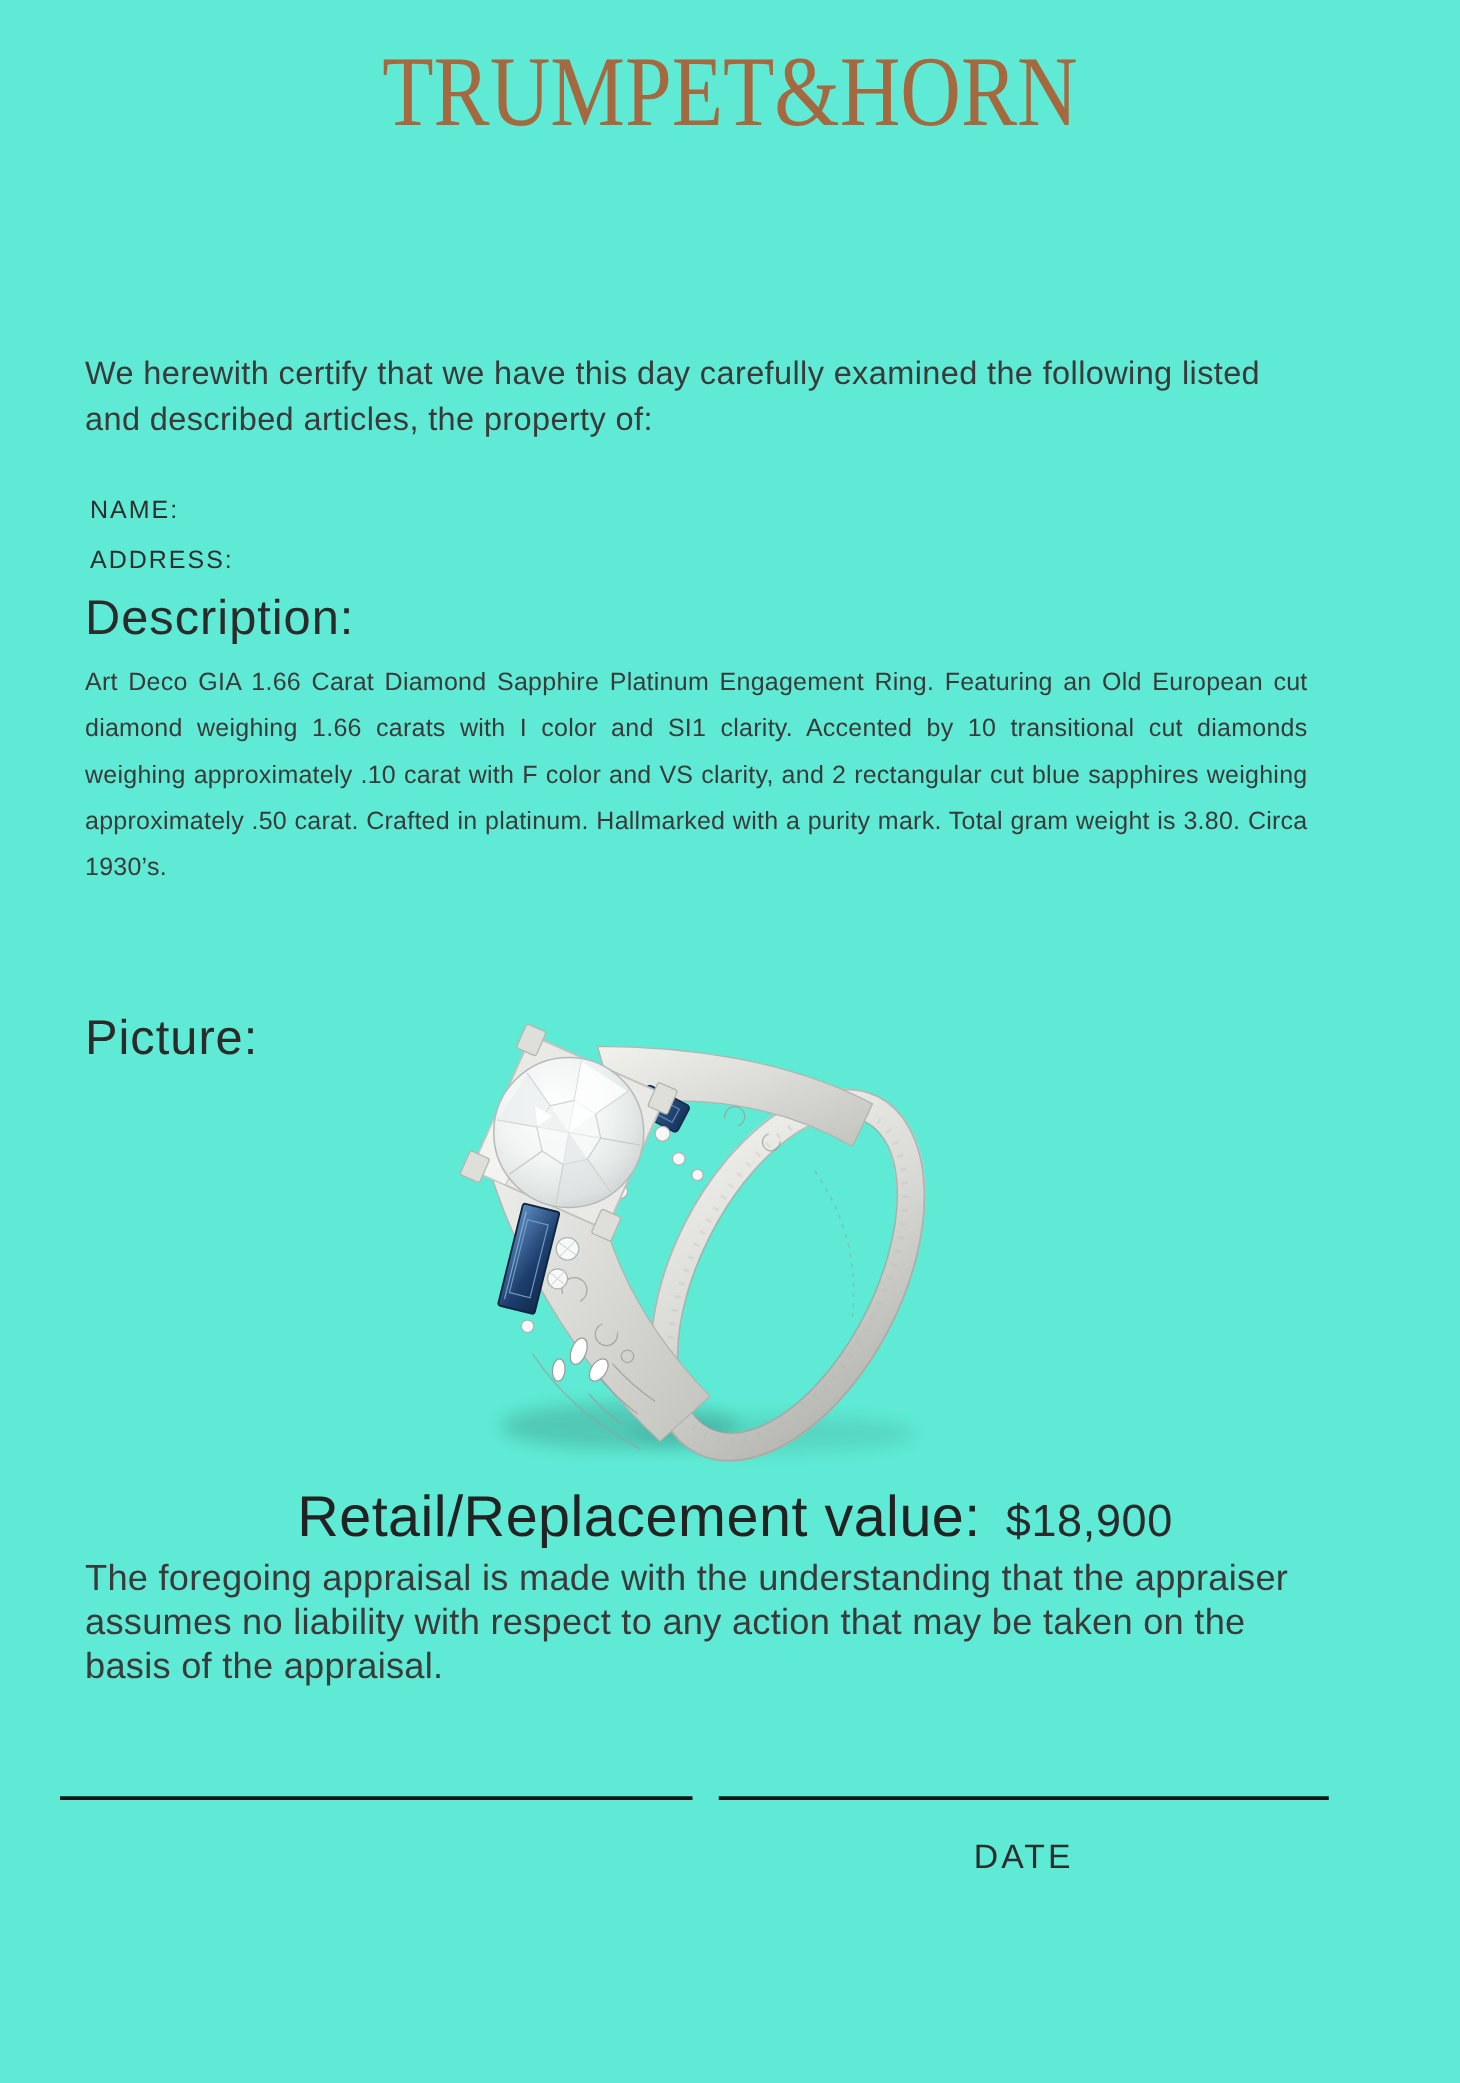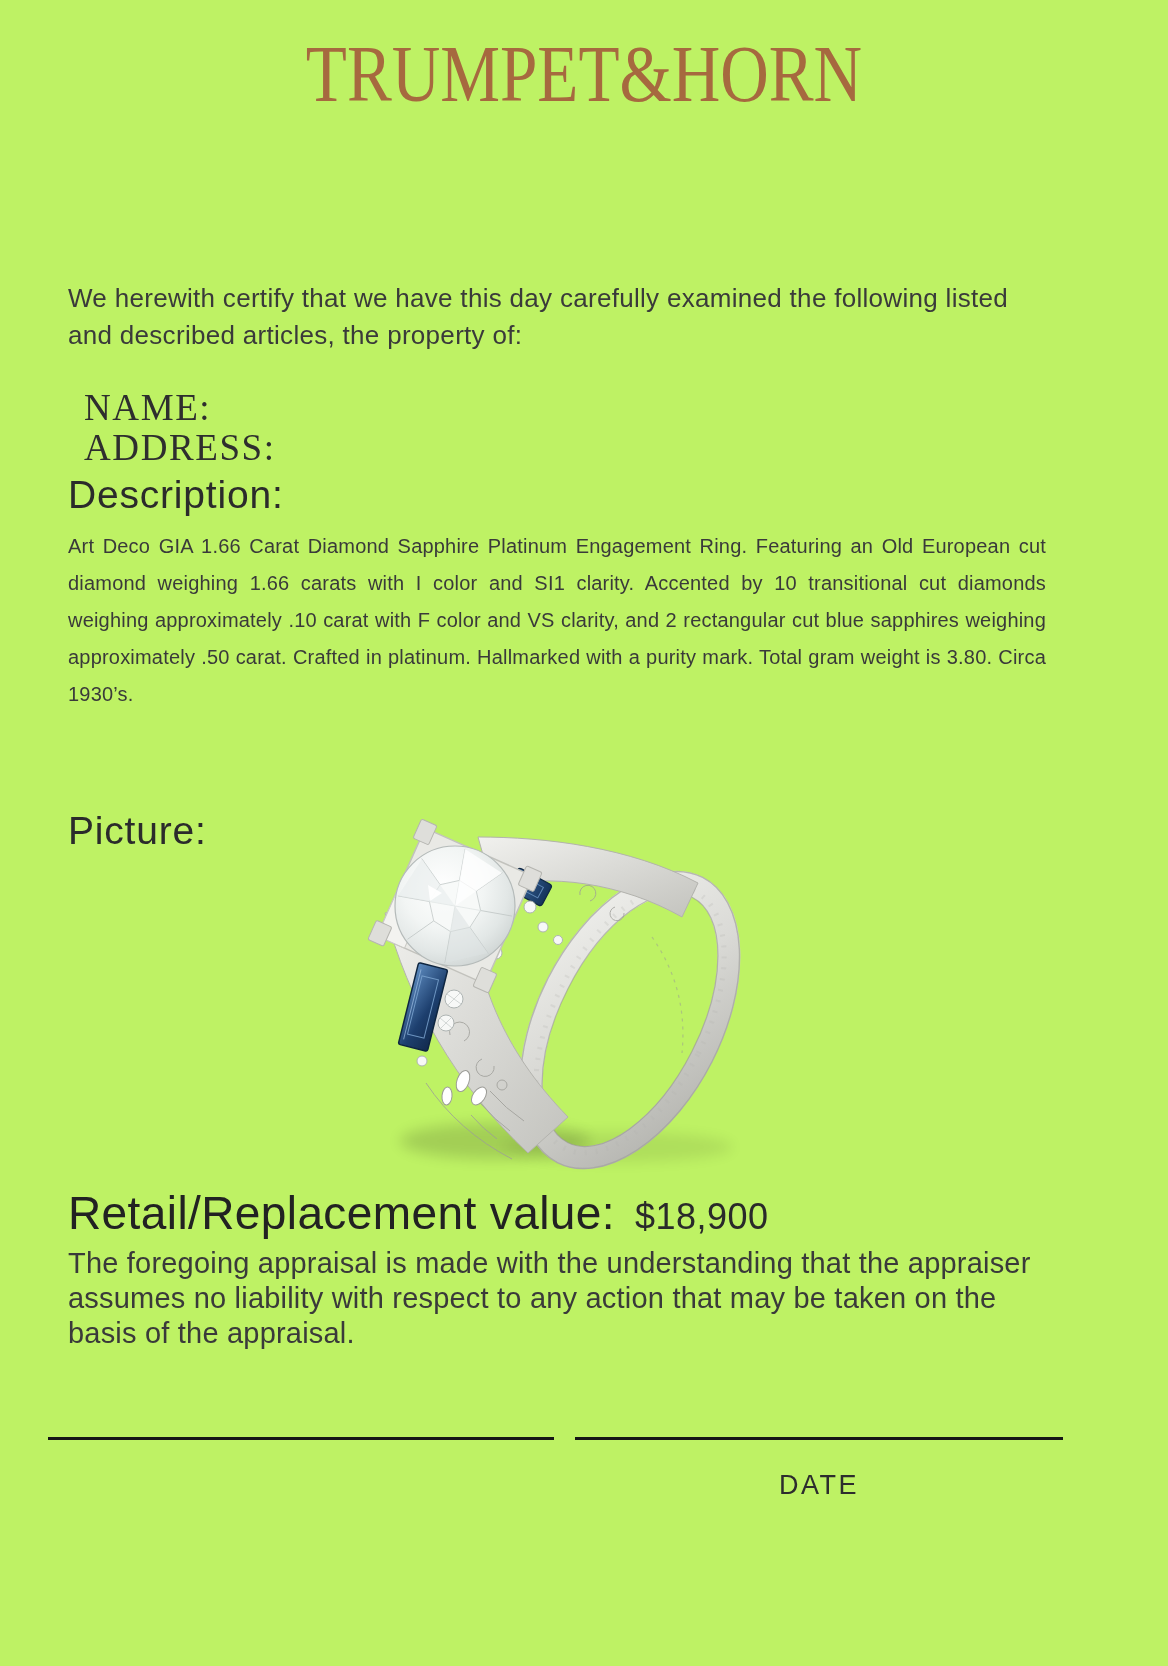--- a/index.html
+++ b/index.html
@@ -1,19 +1,19 @@
 <!DOCTYPE html>
 <html><head>
 <meta charset="utf-8">
 <style>
   html,body{margin:0;padding:0;background:#ffffff;}
   .page{
     position:relative;
     width:1168px;height:1666px;
-    background:#bef264;
+    background:#5eead4;
     font-family:"Liberation Sans","DejaVu Sans",sans-serif;
     color:#3b3b3b;
     overflow:hidden;
   }
   .abs{position:absolute;}
   .logo{
     top:34px;left:0;width:1168px;
     text-align:center;
     font-family:"Liberation Serif","DejaVu Serif",serif;
     font-size:80px;font-weight:400;line-height:1.0;
@@ -26,43 +26,43 @@
     text-align:center;
     font-size:27px;line-height:40px;letter-spacing:1.2px;
     color:#2e2e2e;
   }
   .certify{
     top:280px;left:68px;width:980px;
     font-size:26px;line-height:37px;letter-spacing:0.3px;
     color:#3a3a3a;
   }
   .fields{
-    top:388px;left:84px;width:600px;
-    font-size:37px;line-height:40px;letter-spacing:1.6px;
+    top:388px;left:72px;width:600px;
+    font-size:20px;line-height:40px;letter-spacing:1.6px;
     color:#2e2e2e;
-    font-family:Liberation Serif, serif;
   }
   .sec-h{
     left:68px;width:700px;
     font-size:39px;line-height:46px;letter-spacing:0.8px;
     color:#2b2b2b;
   }
   .desc-h{top:472px;}
   .desc-body{
     top:528px;left:68px;width:978px;
     font-size:20px;line-height:37px;letter-spacing:0.2px;
     text-align:justify;
     color:#3a3a3a;
   }
   .pic-h{top:808px;}
   .ring-photo{top:785px;left:330px;width:430px;height:400px;}
   .retail{
     top:1185px;left:68px;width:1040px;
     display:flex;align-items:baseline;gap:20px;
     color:#222222;
+    justify-content:center;
   }
   .retail-label{font-size:46px;line-height:56px;letter-spacing:0.4px;}
   .retail-amount{font-size:36px;letter-spacing:0.5px;color:#2a2a2a;}
   .disclaimer{
     top:1246px;left:68px;width:990px;
     font-size:29px;line-height:35px;letter-spacing:0.2px;
     color:#3a3a3a;
   }
   .sig-line{top:1437px;height:3px;background:#161616;}
   .sig-line.left{left:48px;width:506px;}

